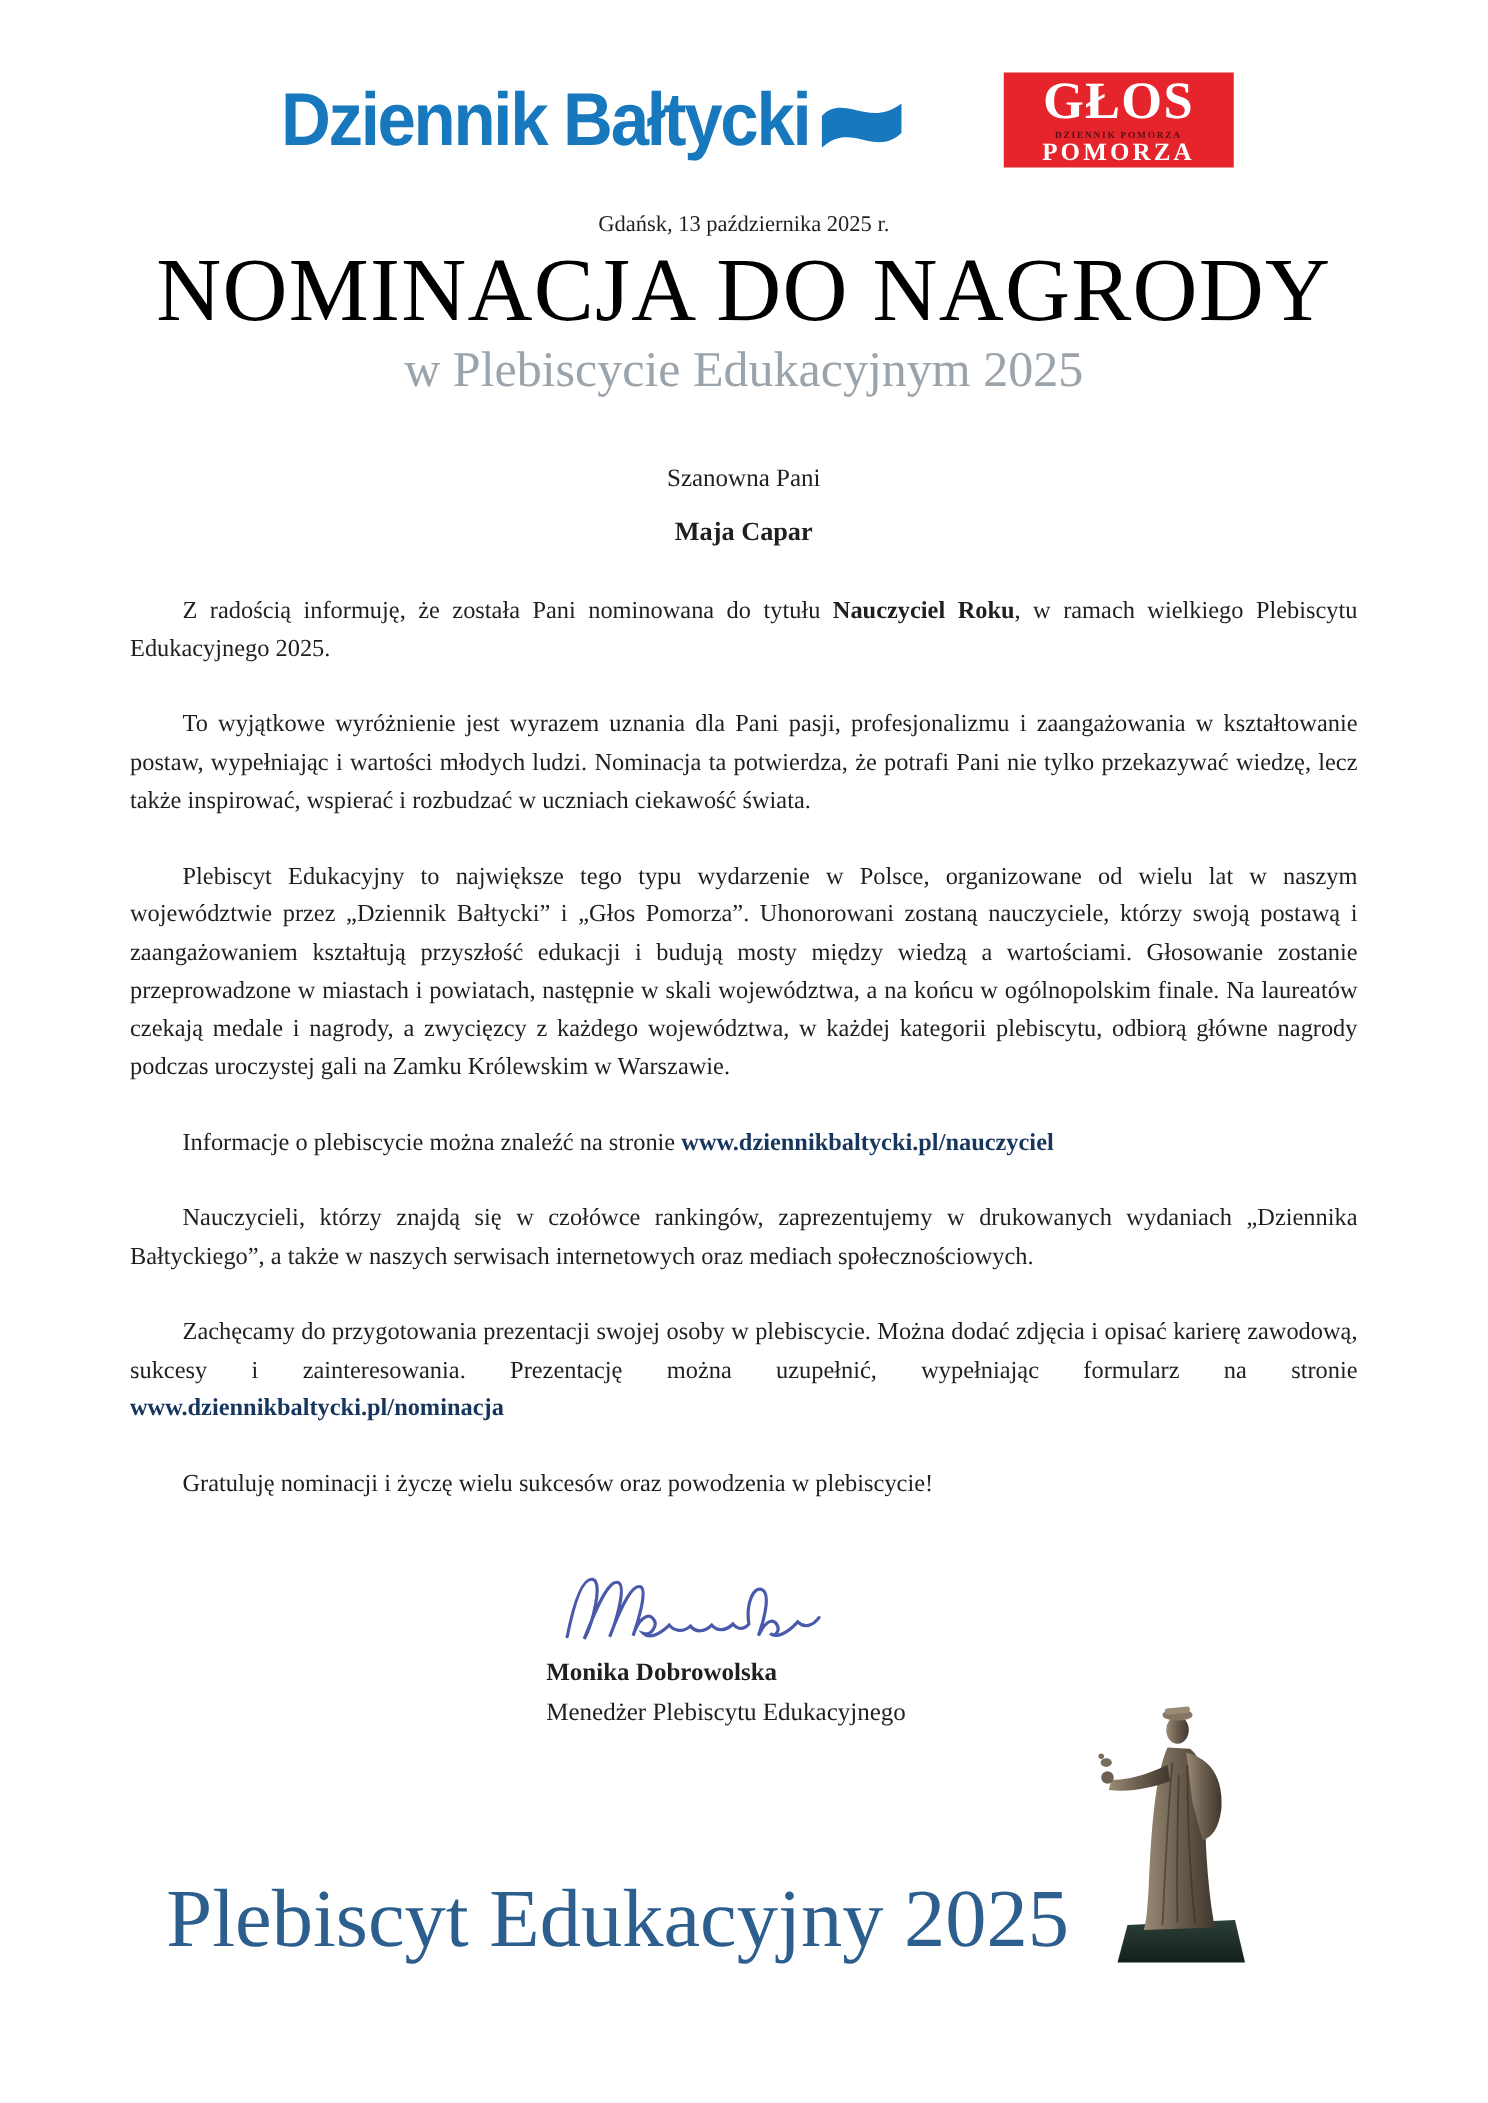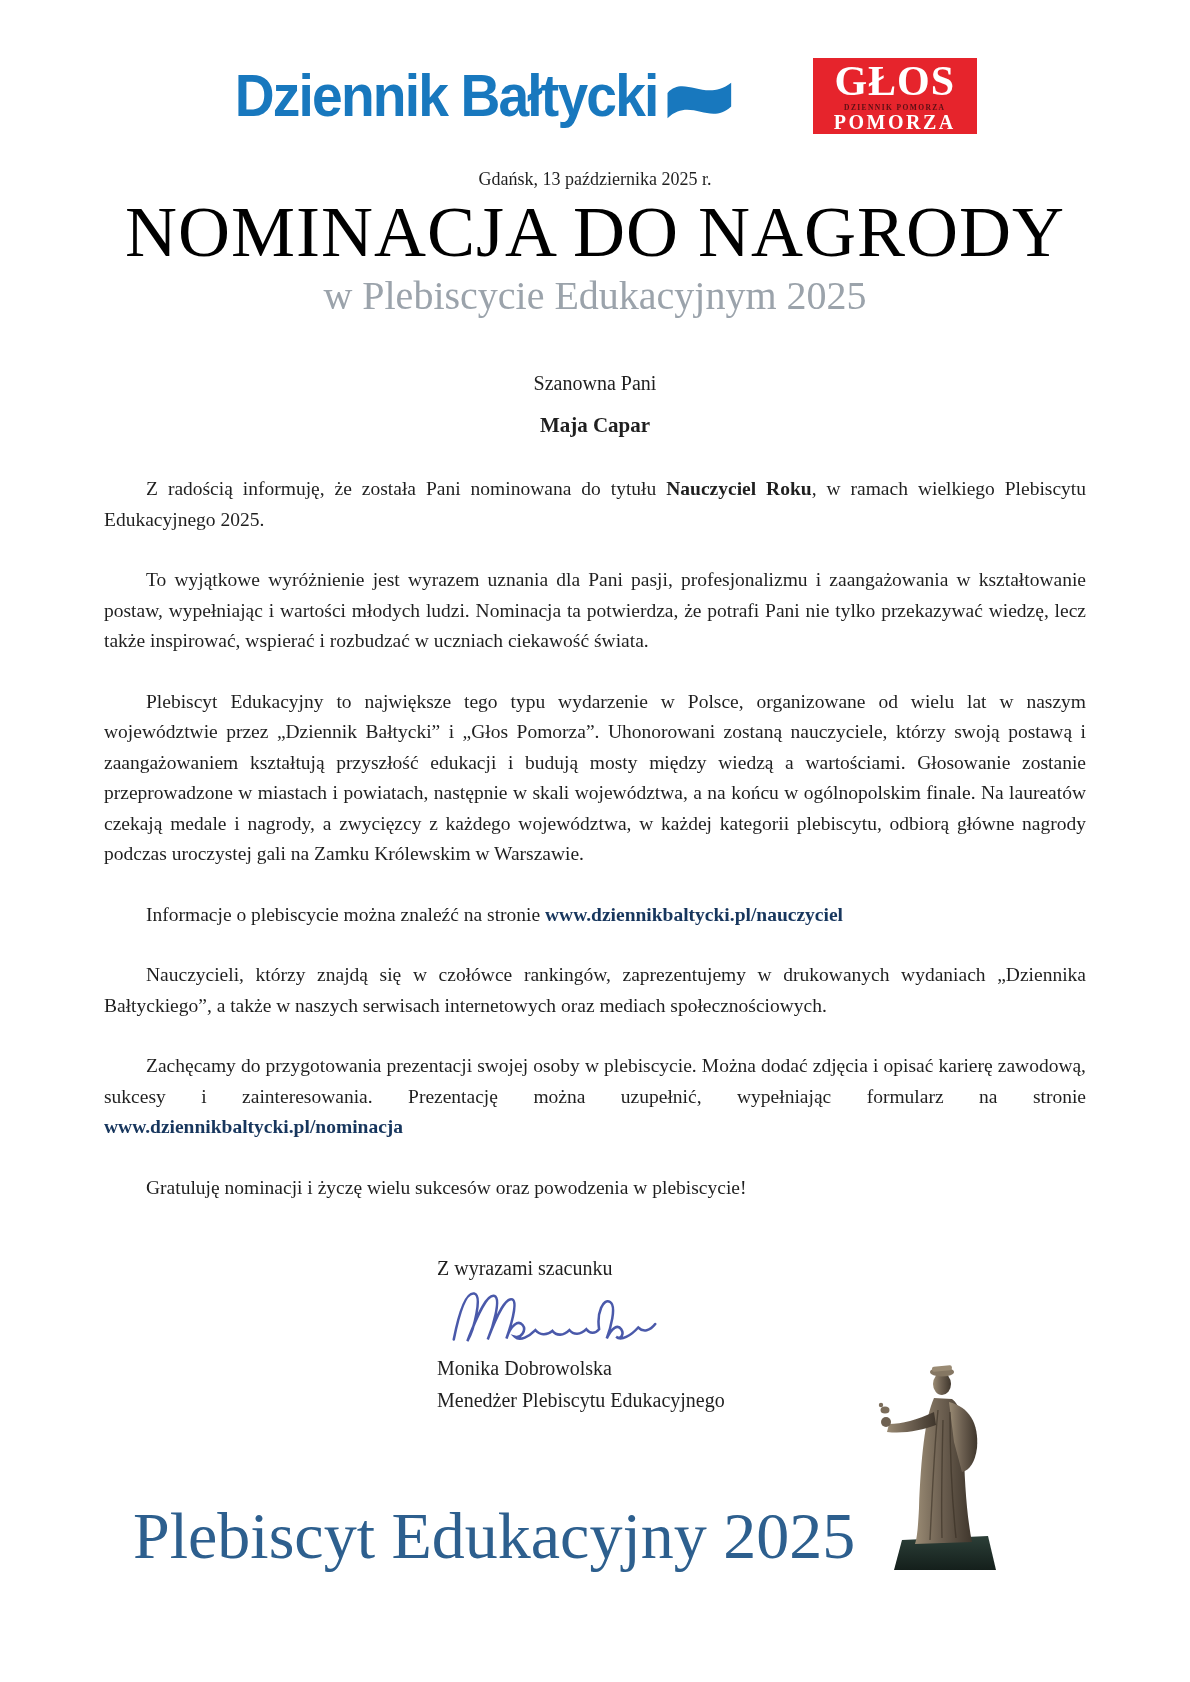--- a/index.html
+++ b/index.html
@@ -17,21 +17,21 @@
     gap:56px;padding-top:57px;height:78px;
   }
   .db-logo{display:flex;align-items:center;gap:6px;transform:scaleX(.92);transform-origin:center;}
   .db-logo .db-text{
     font-family:"Liberation Sans","DejaVu Sans",sans-serif;
     font-weight:bold;font-size:60px;letter-spacing:-2px;
     color:#1878BE;white-space:nowrap;line-height:1;
   }
   .db-wave{width:78px;height:54px;margin-top:14px;}
   .gp-logo{
-    width:164px;height:76px;background:#E6242C;
+    width:184px;height:76px;background:#E6242C;
     display:flex;flex-direction:column;justify-content:center;align-items:center;
     color:#ffffff;line-height:1;
   }
   .gp-top{font-size:42px;font-weight:bold;letter-spacing:1px;}
   .gp-small{font-size:7.5px;font-weight:bold;letter-spacing:1.4px;color:#5a0f14;margin-top:2px;}
   .gp-bottom{font-size:20px;font-weight:bold;letter-spacing:2.5px;margin-top:1px;}
   
   .date-line{text-align:center;font-size:18px;margin-top:34px;}
   .doc-title{
     text-align:center;color:#000000;font-weight:normal;
@@ -45,21 +45,21 @@
   .salutation{text-align:center;margin-top:50px;font-size:20px;line-height:26px;}
   .salutation .recipient{font-weight:bold;font-size:21px;margin-top:16px;}
   
   .body-text{margin:0 104px;font-size:19.5px;line-height:30.5px;text-align:justify;}
   .body-text p{margin:30px 0 0 0;text-indent:42px;}
   .body-text p.first{margin-top:36px;}
   .doc-link{color:#17365D;font-weight:bold;text-decoration:none;}
   
   .signoff{margin:52px 0 0 437px;font-size:20px;line-height:26px;}
   .signature-svg{display:block;width:245px;height:68px;margin:4px 0 0 -8px;}
-  .signer-name{margin-top:2px;}
+  .signer-name{margin-top:2px;font-weight:bold;}
   .signer-role{margin-top:6px;}
   
   .campaign-wordmark{
     position:absolute;left:133px;top:1496px;
     font-size:66px;line-height:1.2;color:#2D5F8E;white-space:nowrap;
   }
   .statue{position:absolute;left:872px;top:1360px;width:132px;height:214px;}
 </style>
 </head>
 <body>
@@ -99,21 +99,20 @@
     <p><span>Informacje o plebiscycie można znaleźć na stronie </span><a href="#" class="doc-link">www.dziennikbaltycki.pl/nauczyciel</a></p>
 
     <p>Nauczycieli, którzy znajdą się w czołówce rankingów, zaprezentujemy w drukowanych wydaniach „Dziennika Bałtyckiego”, a także w naszych serwisach internetowych oraz mediach społecznościowych.</p>
 
     <p><span>Zachęcamy do przygotowania prezentacji swojej osoby w plebiscycie. Można dodać zdjęcia i opisać karierę zawodową, sukcesy i zainteresowania. Prezentację można uzupełnić, wypełniając formularz na stronie </span><a href="#" class="doc-link">www.dziennikbaltycki.pl/nominacja</a></p>
 
     <p>Gratuluję nominacji i życzę wielu sukcesów oraz powodzenia w plebiscycie!</p>
   </div>
 
   <div class="signoff">
-    <div>Z wyrazami szacunku</div>
     <svg class="signature-svg" viewBox="0 0 250 80" aria-hidden="true">
       <path d="M10 64 C 16 34, 24 8, 34 10 C 44 12, 34 52, 26 66
                C 40 30, 50 10, 58 13 C 66 16, 56 50, 50 64
                C 62 32, 72 14, 79 17 C 86 20, 76 52, 72 63
                C 77 47, 86 41, 91 47 C 96 53, 89 63, 82 61
                C 88 67, 99 60, 106 53 C 111 59, 119 60, 126 54
                C 131 60, 139 60, 146 53 C 151 59, 159 59, 166 52
                C 170 57, 176 58, 181 52 C 178 32, 186 15, 194 20
                C 202 25, 194 52, 190 63 C 196 50, 203 46, 207 52
                C 211 58, 206 65, 201 61 C 207 66, 218 60, 227 50

